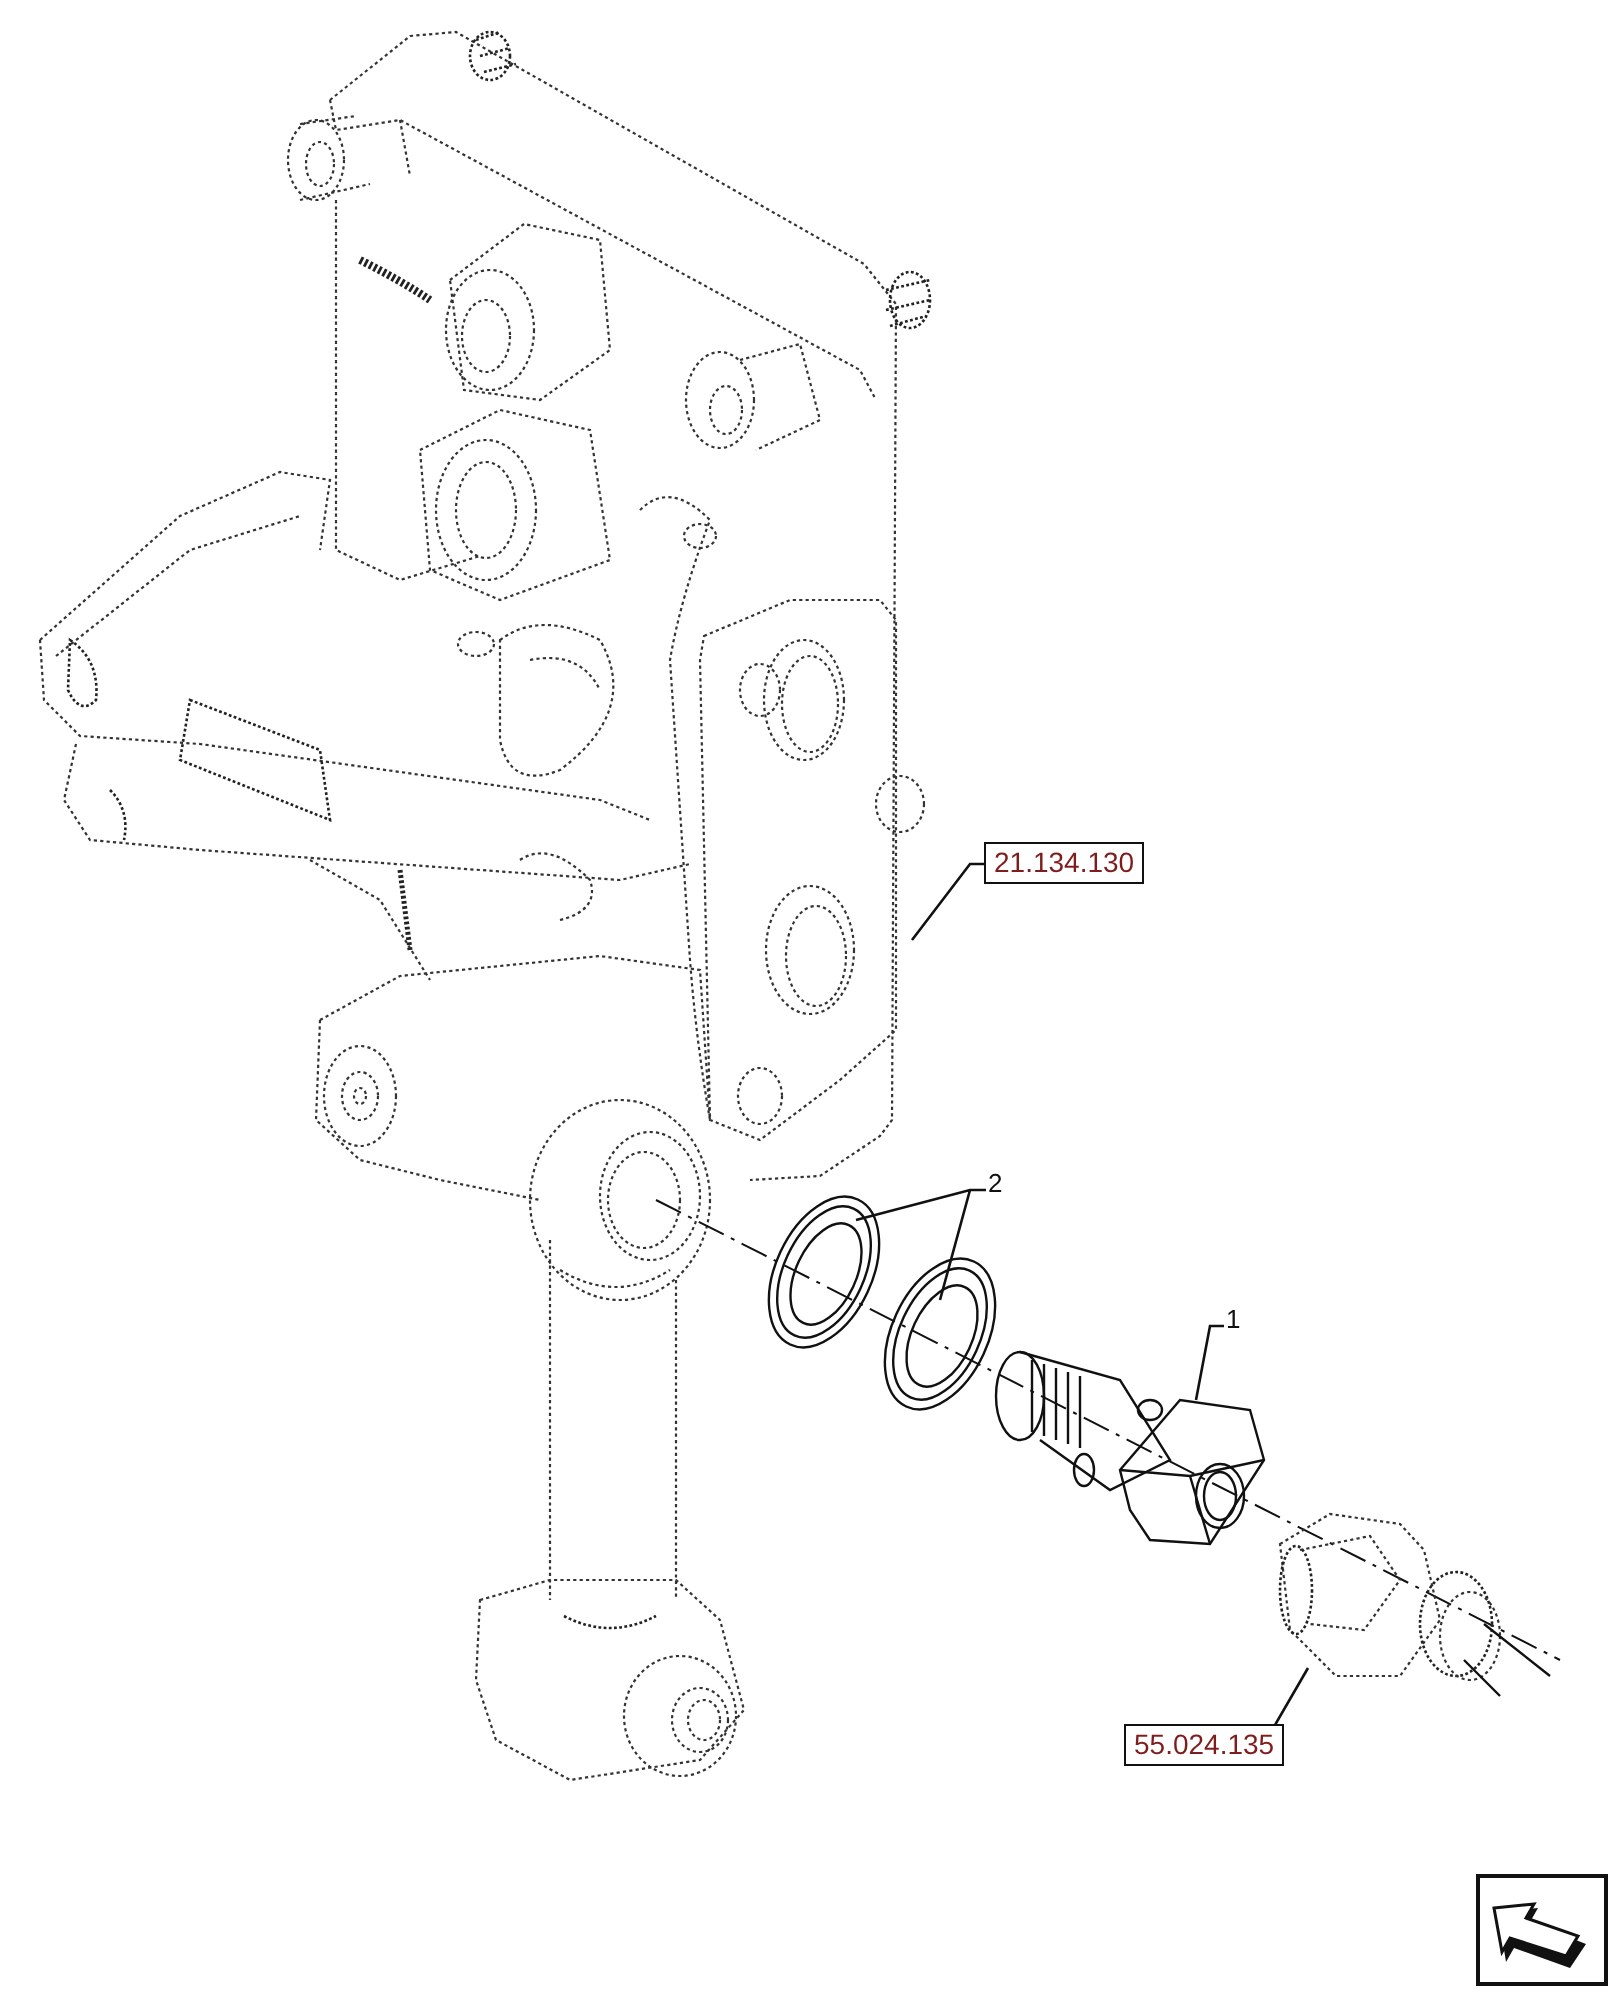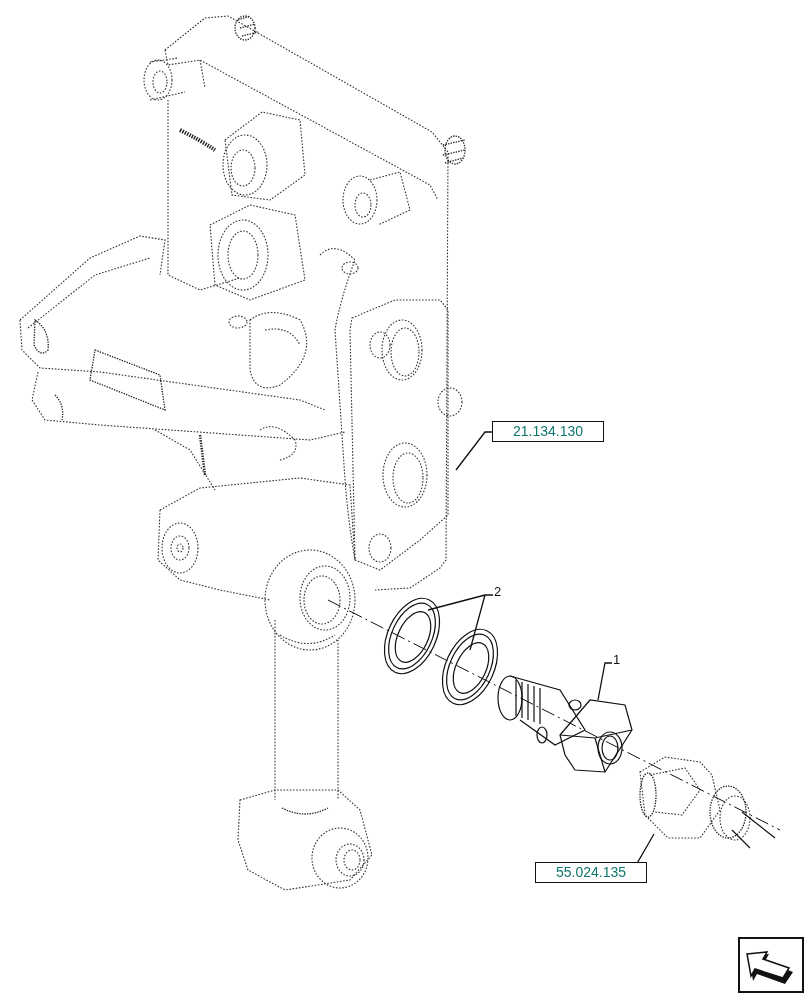--- a/index.html
+++ b/index.html
@@ -5,22 +5,22 @@
   html, body { margin: 0; padding: 0; background: #ffffff; }
   body { width: 812px; height: 1000px; position: relative; overflow: hidden;
          font-family: "Liberation Sans", sans-serif; }
   svg.diagram { position: absolute; left: 0; top: 0; }
   .dot { fill: none; stroke: #333; stroke-width: 1.1; stroke-dasharray: 1.6 1.6; }
   .dotk { fill: none; stroke: #222; stroke-width: 1.3; stroke-dasharray: 1.4 1.2; }
   .solid { fill: none; stroke: #111; stroke-width: 1.2; }
   .center { fill: none; stroke: #111; stroke-width: 1; stroke-dasharray: 14 4 2 4; }
   .leader { fill: none; stroke: #111; stroke-width: 1.3; }
   .callout { position: absolute; font-size: 13px; color: #111; line-height: 1; }
-  .ref-box { position: absolute; border: 1.3px solid #111; padding: 2px 20px;
-             font-size: 14px; color: #0f766e; background: #fff; line-height: 1.1; }
+  .ref-box { position: absolute; border: 1.3px solid #111; padding: 2px 4px;
+             font-size: 14px; color: #7f1d1d; background: #fff; line-height: 1.1; }
   .nav-icon { position: absolute; left: 737px; top: 936px; width: 68px; height: 58px; }
 </style>
 </head>
 <body>
 
 <svg class="diagram" width="812" height="1000" viewBox="0 0 812 1000">
 
   <g>
     <path class="dot" d="M165 50 L205 18 L228 16 L432 132 L448 152 L446 560 L440 568 L410 588 L375 590"></path>
     <path class="dot" d="M165 50 L168 65 L200 60 L430 185 L438 200"></path>
@@ -135,21 +135,21 @@
   <path class="leader" d="M428 610 L485 595 L493 595 M485 595 L470 650"></path>
   <path class="leader" d="M598 700 L605 663 L612 663"></path>
   <path class="leader" d="M456 470 L485 432 L492 432"></path>
   <path class="leader" d="M654 834 L632 872 L625 872"></path>
 </svg>
 
 <div class="callout" style="left:494px; top:585px;">2</div>
 <div class="callout" style="left:613px; top:653px;">1</div>
 
 <div class="ref-box" style="left:492px; top:421px;">21.134.130</div>
-<div class="ref-box" style="left:535px; top:862px;text-align:right;">55.024.135</div>
+<div class="ref-box" style="left:562px; top:862px;text-align:right;">55.024.135</div>
 
 <div class="nav-icon">
   <svg width="68" height="58" viewBox="0 0 68 58">
     <rect x="2" y="2" width="64" height="54" fill="#fff" stroke="#111" stroke-width="2"></rect>
     <path d="M12 20 L32 18 L28 25 L56 36 L48 48 L20 38 L16 45 Z" fill="#111"></path>
     <path d="M10 18 L30 16 L26 23 L52 32 L46 42 L18 33 L14 40 Z" fill="#fff" stroke="#111" stroke-width="1.5"></path>
   </svg>
 </div>
 
 </body></html>

